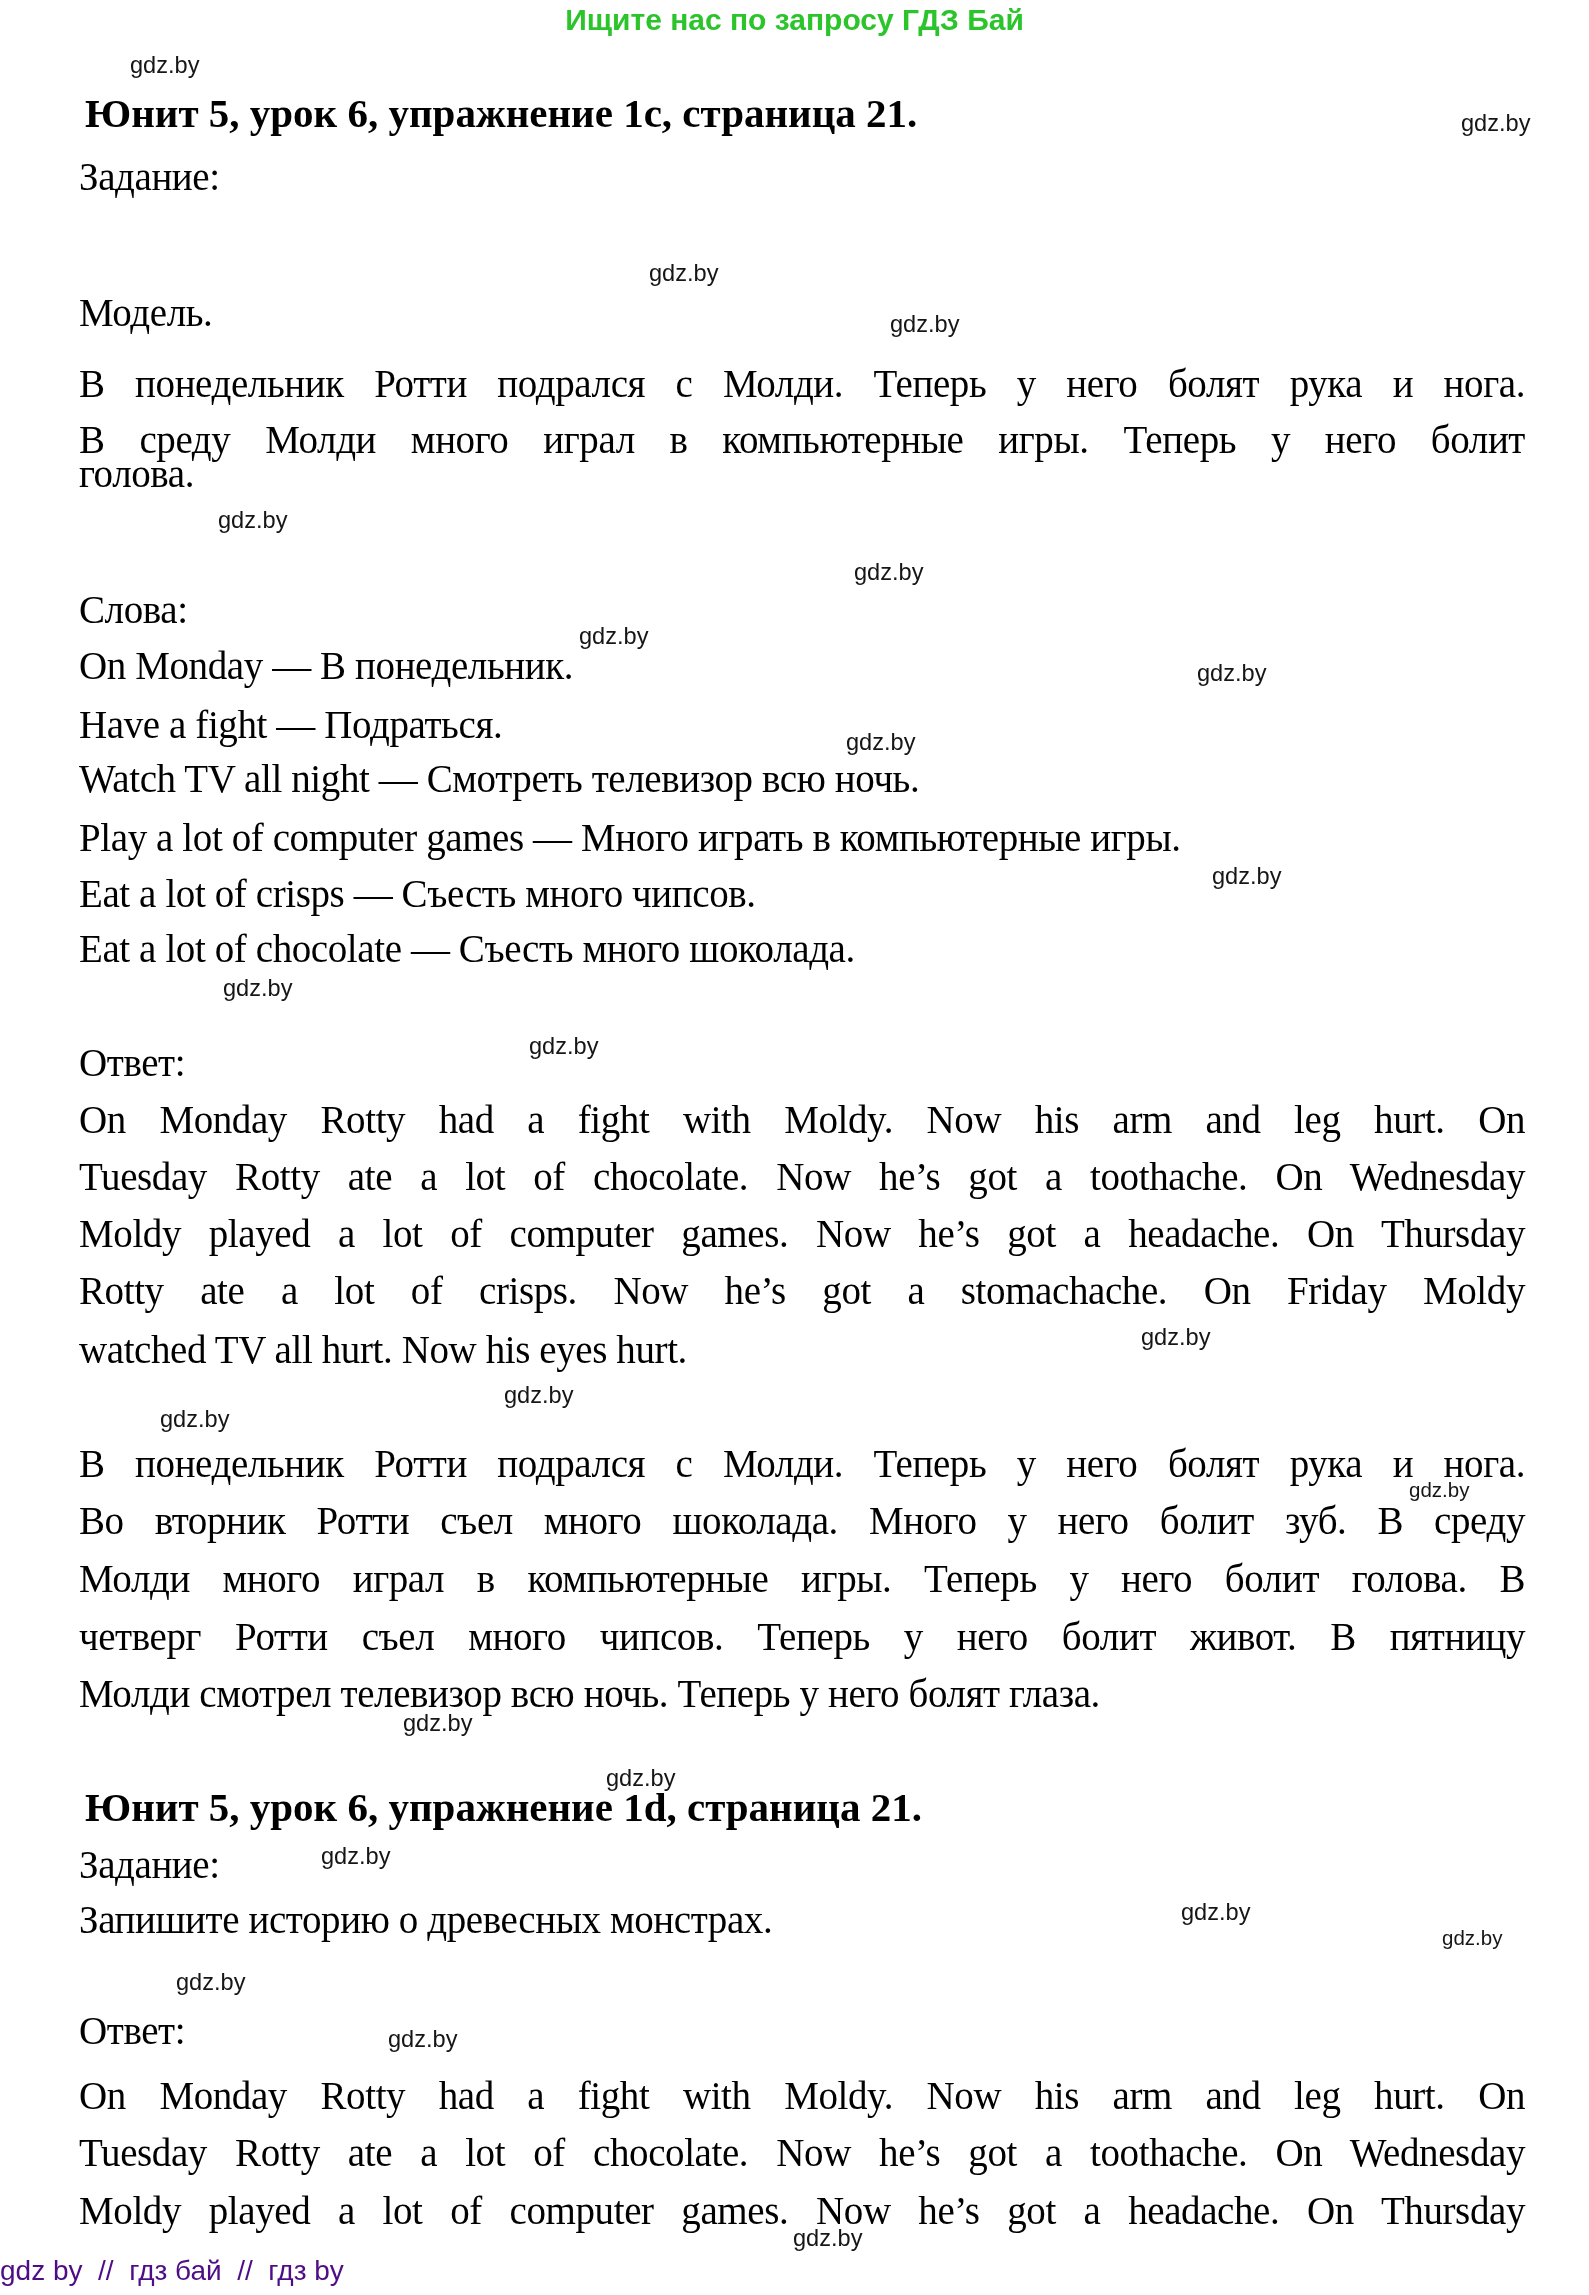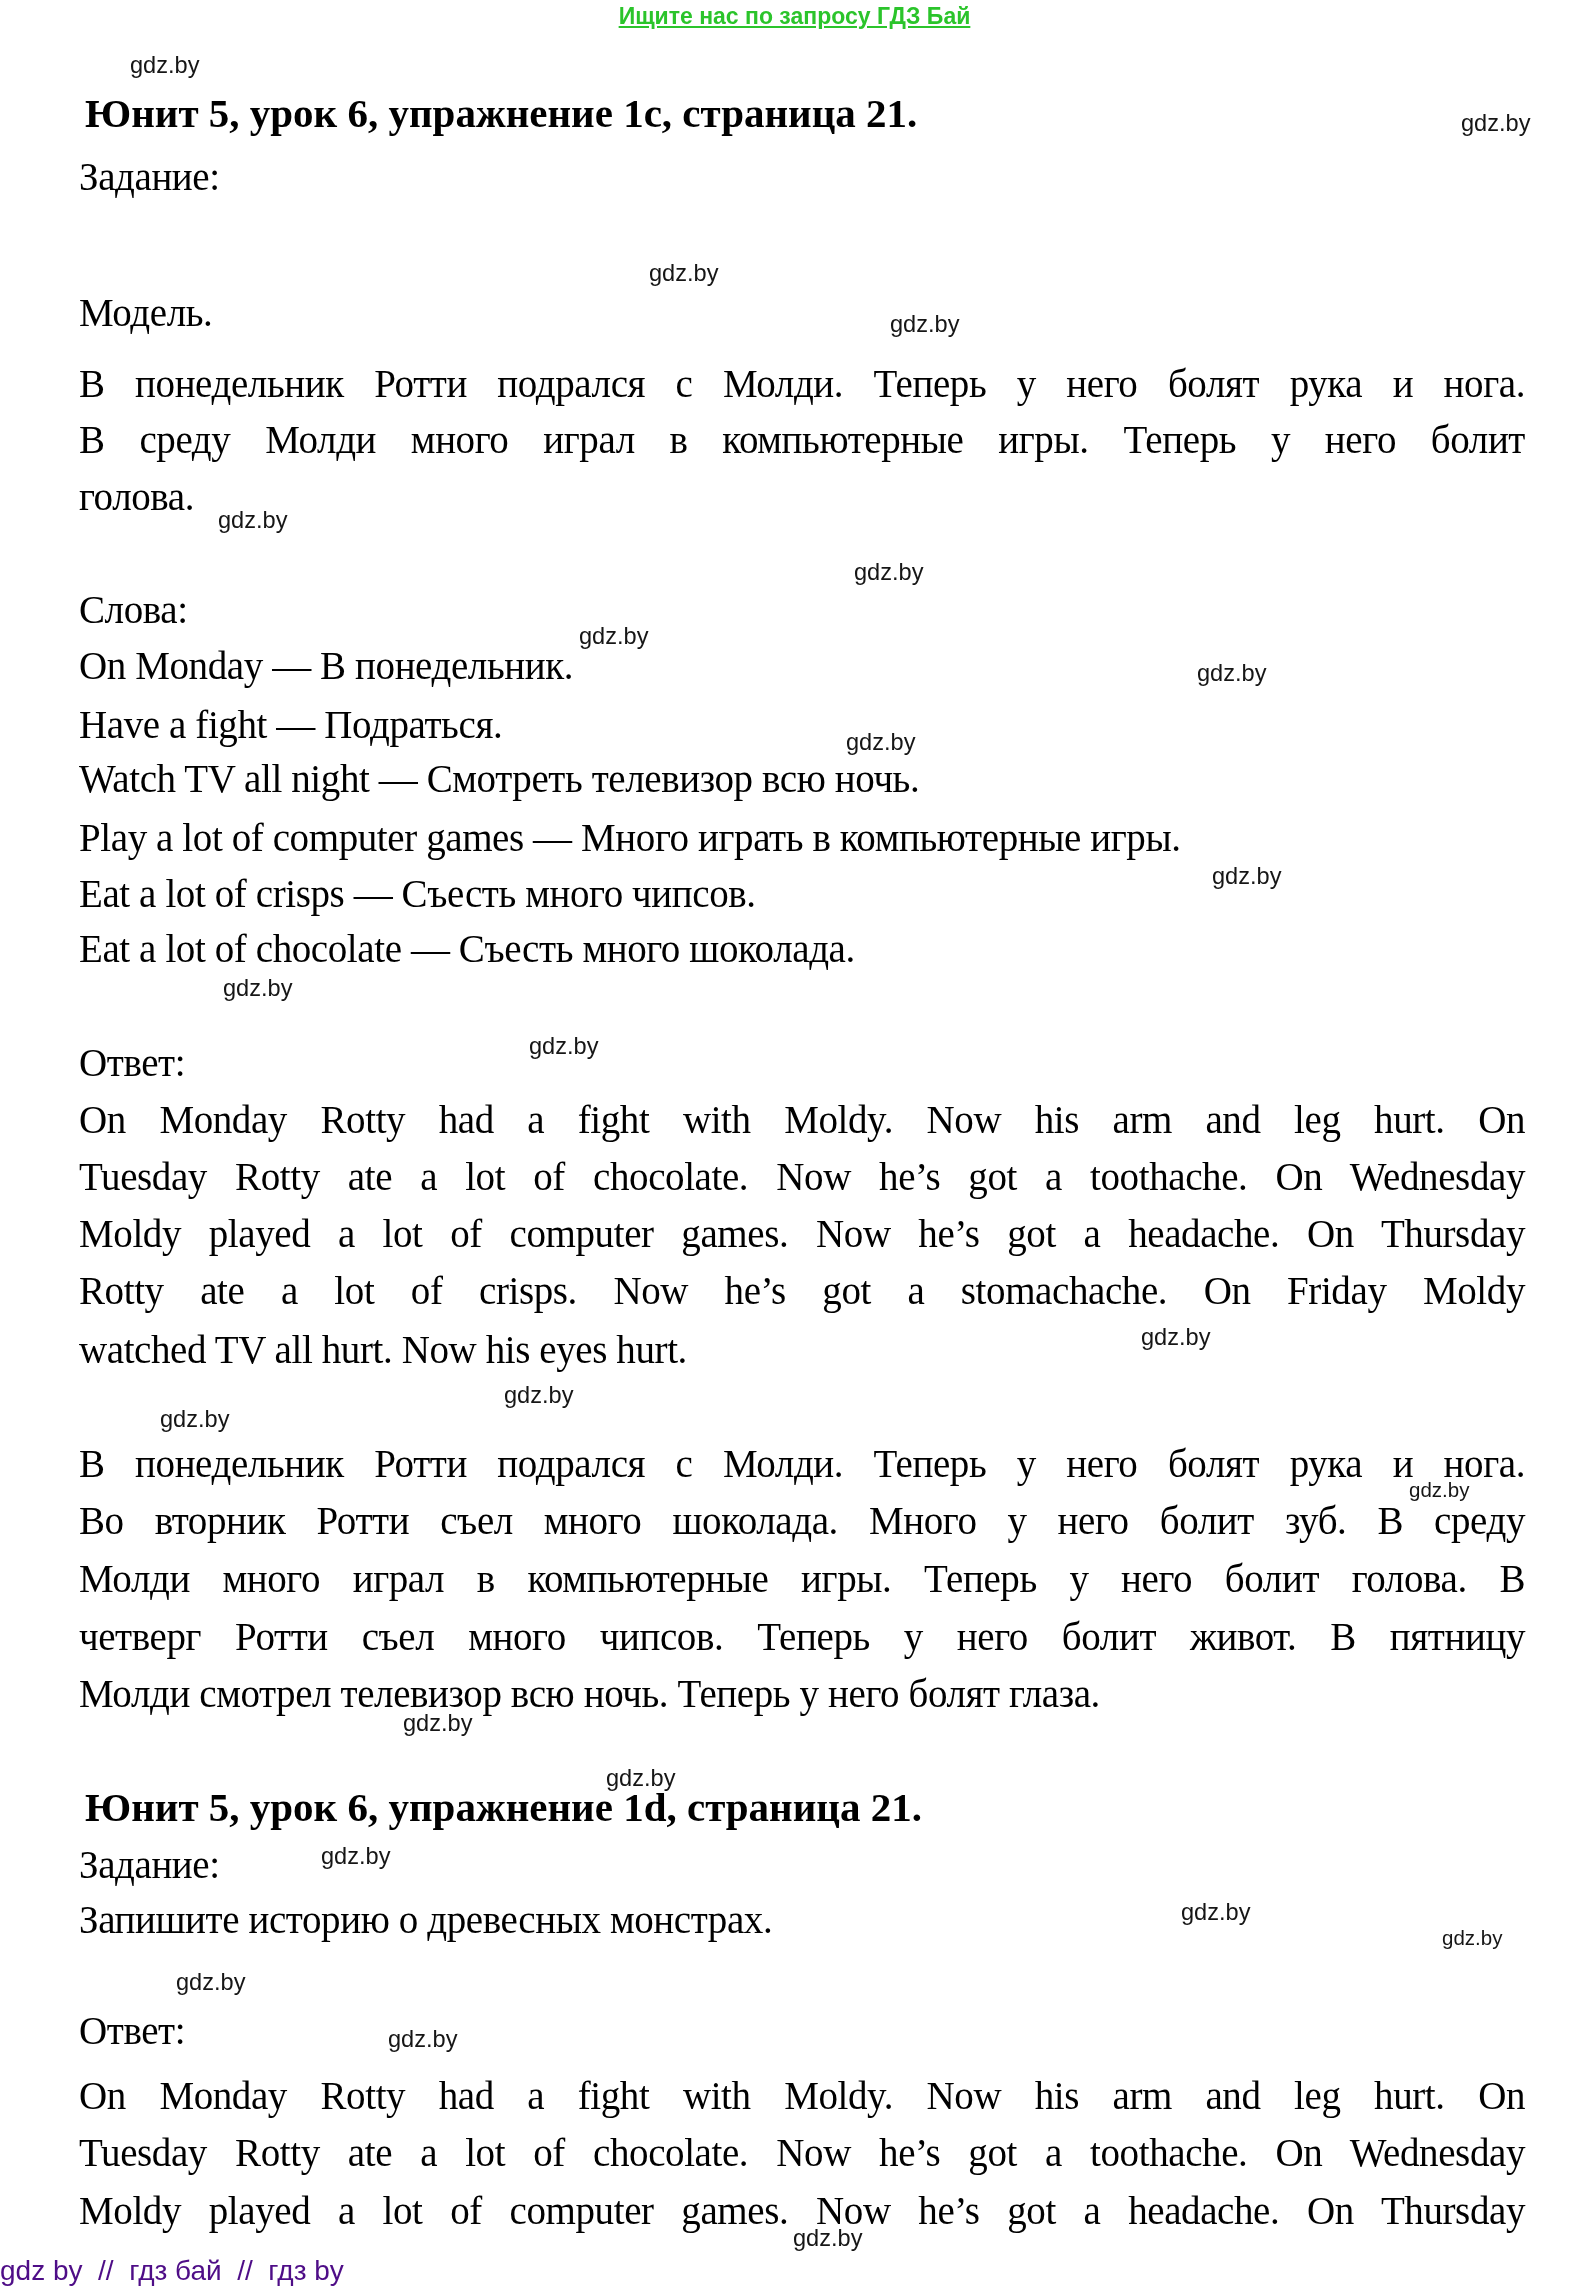--- a/index.html
+++ b/index.html
@@ -8,24 +8,23 @@
     width:1589px;height:2295px;
     background:#ffffff;
     overflow:hidden;
     font-family:"Liberation Serif", serif;
     color:#000000;
   }
   .banner{
     position:absolute;top:3.1px;left:0;width:100%;
     text-align:center;
     font-family:"Liberation Sans", sans-serif;
-    font-size:23px;font-weight:bold;
+    font-size:30px;font-weight:bold;
     color:#2bc42b;
     white-space:pre;
-    text-decoration:underline;
   }
   .h{
     position:absolute;left:79px;width:1446px;
     font-size:41px;font-weight:bold;
     line-height:1.2;
     white-space:nowrap;
     margin:6px;
   }
   .t{
     position:absolute;left:79px;width:1446px;
@@ -88,21 +87,21 @@
       <div class="wm" style="left: 388px; top: 2026px;">gdz.by</div>
       <div class="wm" style="left: 793px; top: 2225px;">gdz.by</div>
     </div>
 
   <div class="h" style="top:83px">Юнит 5, урок 6, упражнение 1c, страница 21.</div>
   <div class="t" style="top:153px">Задание:</div>
 
   <div class="t" style="top:289px">Модель.</div>
   <div class="t j" style="top:360px">В понедельник Ротти подрался с Молди. Теперь у него болят рука и нога.</div>
   <div class="t j" style="top:416px">В среду Молди много играл в компьютерные игры. Теперь у него болит</div>
-  <div class="t" style="top:473px">голова.</div>
+  <div class="t" style="top:450px">голова.</div>
 
   <div class="t" style="top:586px">Слова:</div>
   <div class="t" style="top:642px">On Monday — В понедельник.</div>
   <div class="t" style="top:701px">Have a fight — Подраться.</div>
   <div class="t" style="top:755px">Watch TV all night — Смотреть телевизор всю ночь.</div>
   <div class="t" style="top:814px">Play a lot of computer games — Много играть в компьютерные игры.</div>
   <div class="t" style="top:870px">Eat a lot of crisps — Съесть много чипсов.</div>
   <div class="t" style="top:925px">Eat a lot of chocolate — Съесть много шоколада.</div>
 
   <div class="t" style="top:1039px">Ответ:</div>

